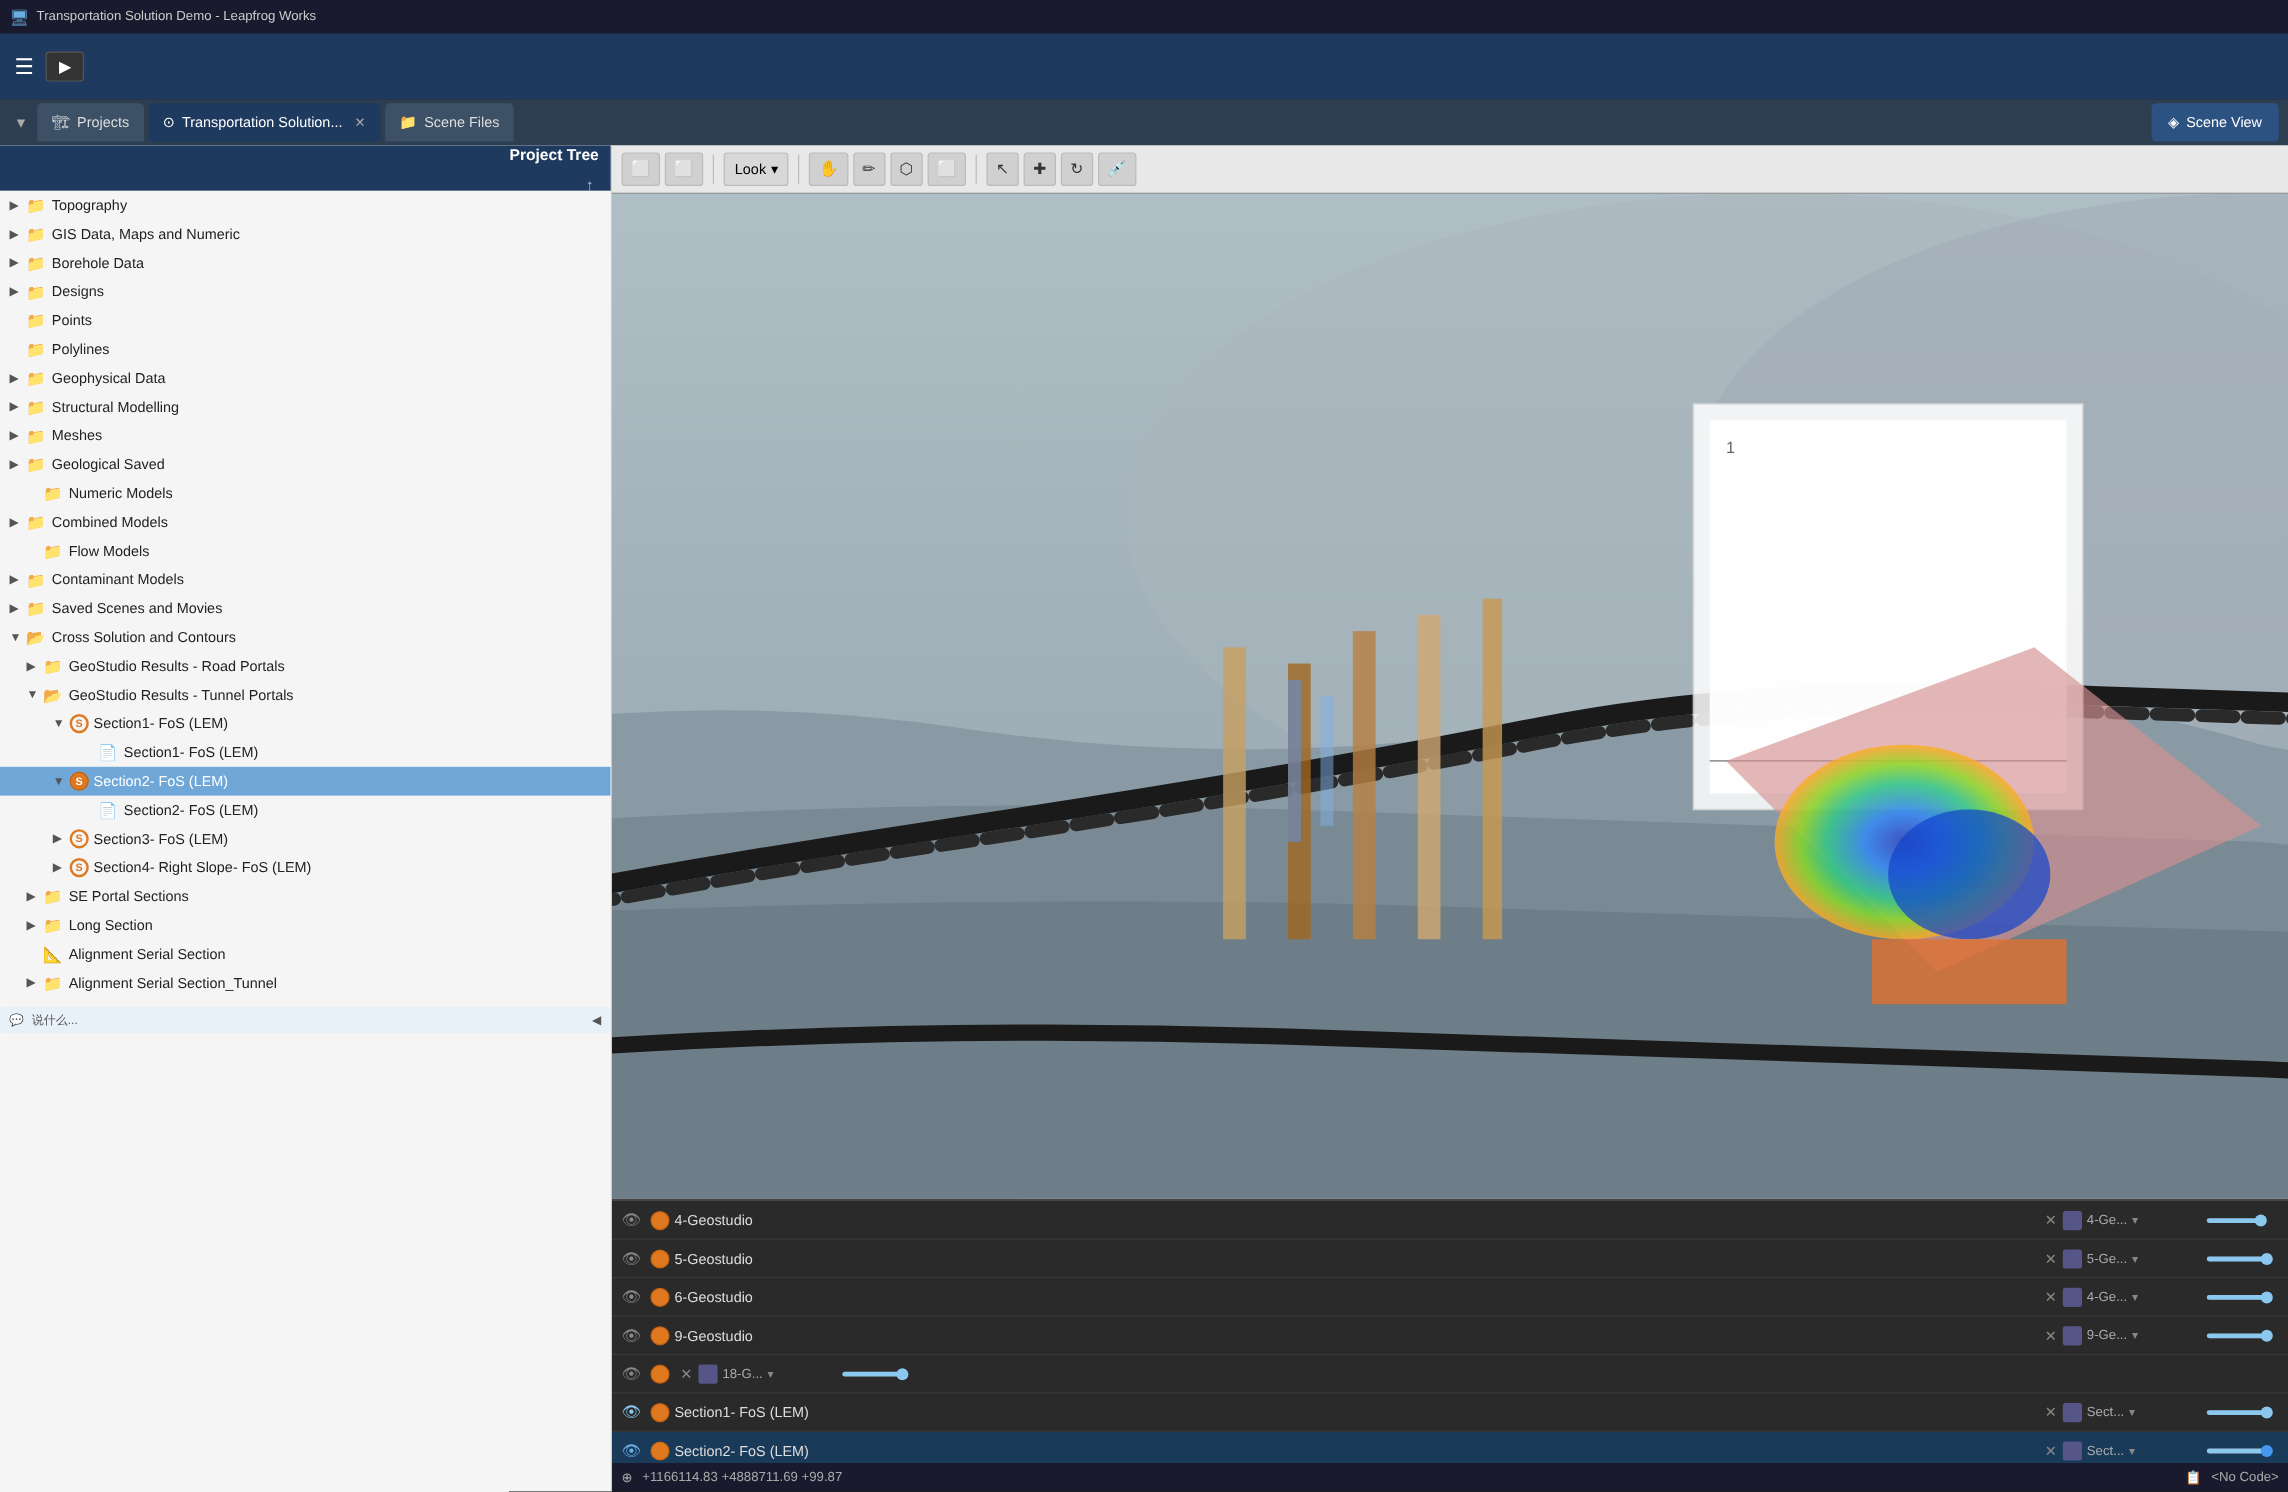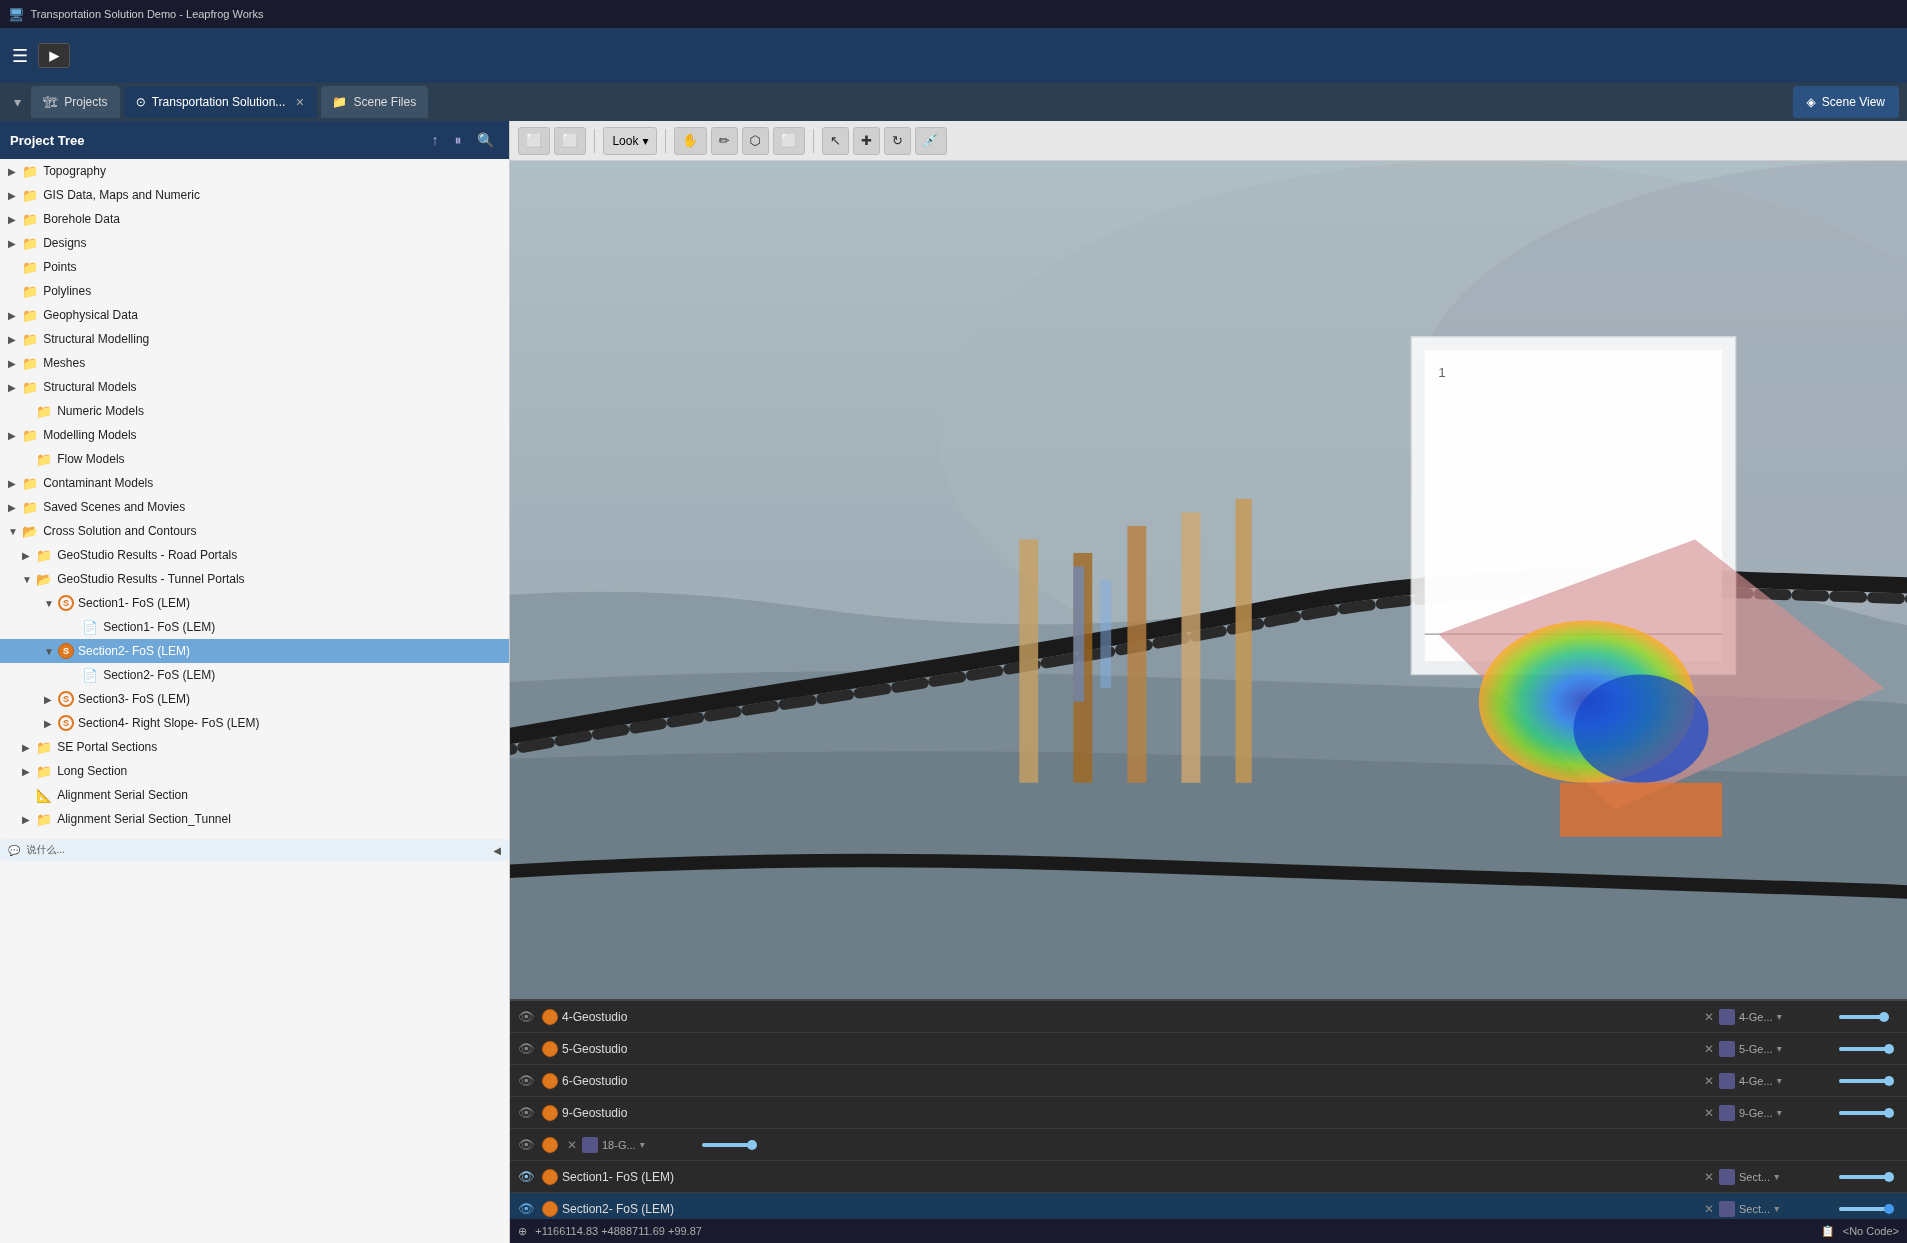--- a/index.html
+++ b/index.html
@@ -110,23 +110,24 @@
       flex-direction: column;
       border-right: 1px solid #ccc;
       overflow: hidden;
     }
 
     #project-tree-header {
       background: #1e3a5f;
       color: white;
       height: 38px;
       display: flex;
-      align-items: center;
+      align-items: flex-end;
       padding: 0 10px;
       gap: 8px;
+      flex-direction: column;
     }
     #project-tree-header .header-title {
       font-size: 13px;
       font-weight: bold;
       flex: 1;
     }
     .header-btn {
       color: #aad;
       cursor: pointer;
       font-size: 14px;
@@ -437,31 +438,31 @@
         <span class="tree-label">Structural Modelling</span>
       </div>
       <div class="tree-item">
         <span class="tree-arrow">▶</span>
         <span class="tree-folder-icon">📁</span>
         <span class="tree-label">Meshes</span>
       </div>
       <div class="tree-item">
         <span class="tree-arrow">▶</span>
         <span class="tree-folder-icon">📁</span>
-        <span class="tree-label">Structural Models</span>
+        <span class="tree-label">Geological Saved</span>
       </div>
       <div class="tree-item indent-1" style="padding-left:22px;">
         <span class="tree-arrow">&nbsp;</span>
         <span class="tree-folder-icon">📁</span>
         <span class="tree-label">Numeric Models</span>
       </div>
       <div class="tree-item">
         <span class="tree-arrow">▶</span>
         <span class="tree-folder-icon">📁</span>
-        <span class="tree-label">Modelling Models</span>
+        <span class="tree-label">Combined Models</span>
       </div>
       <div class="tree-item indent-1" style="padding-left:22px;">
         <span class="tree-arrow">&nbsp;</span>
         <span class="tree-folder-icon">📁</span>
         <span class="tree-label">Flow Models</span>
       </div>
       <div class="tree-item">
         <span class="tree-arrow">▶</span>
         <span class="tree-folder-icon">📁</span>
         <span class="tree-label">Contaminant Models</span>

